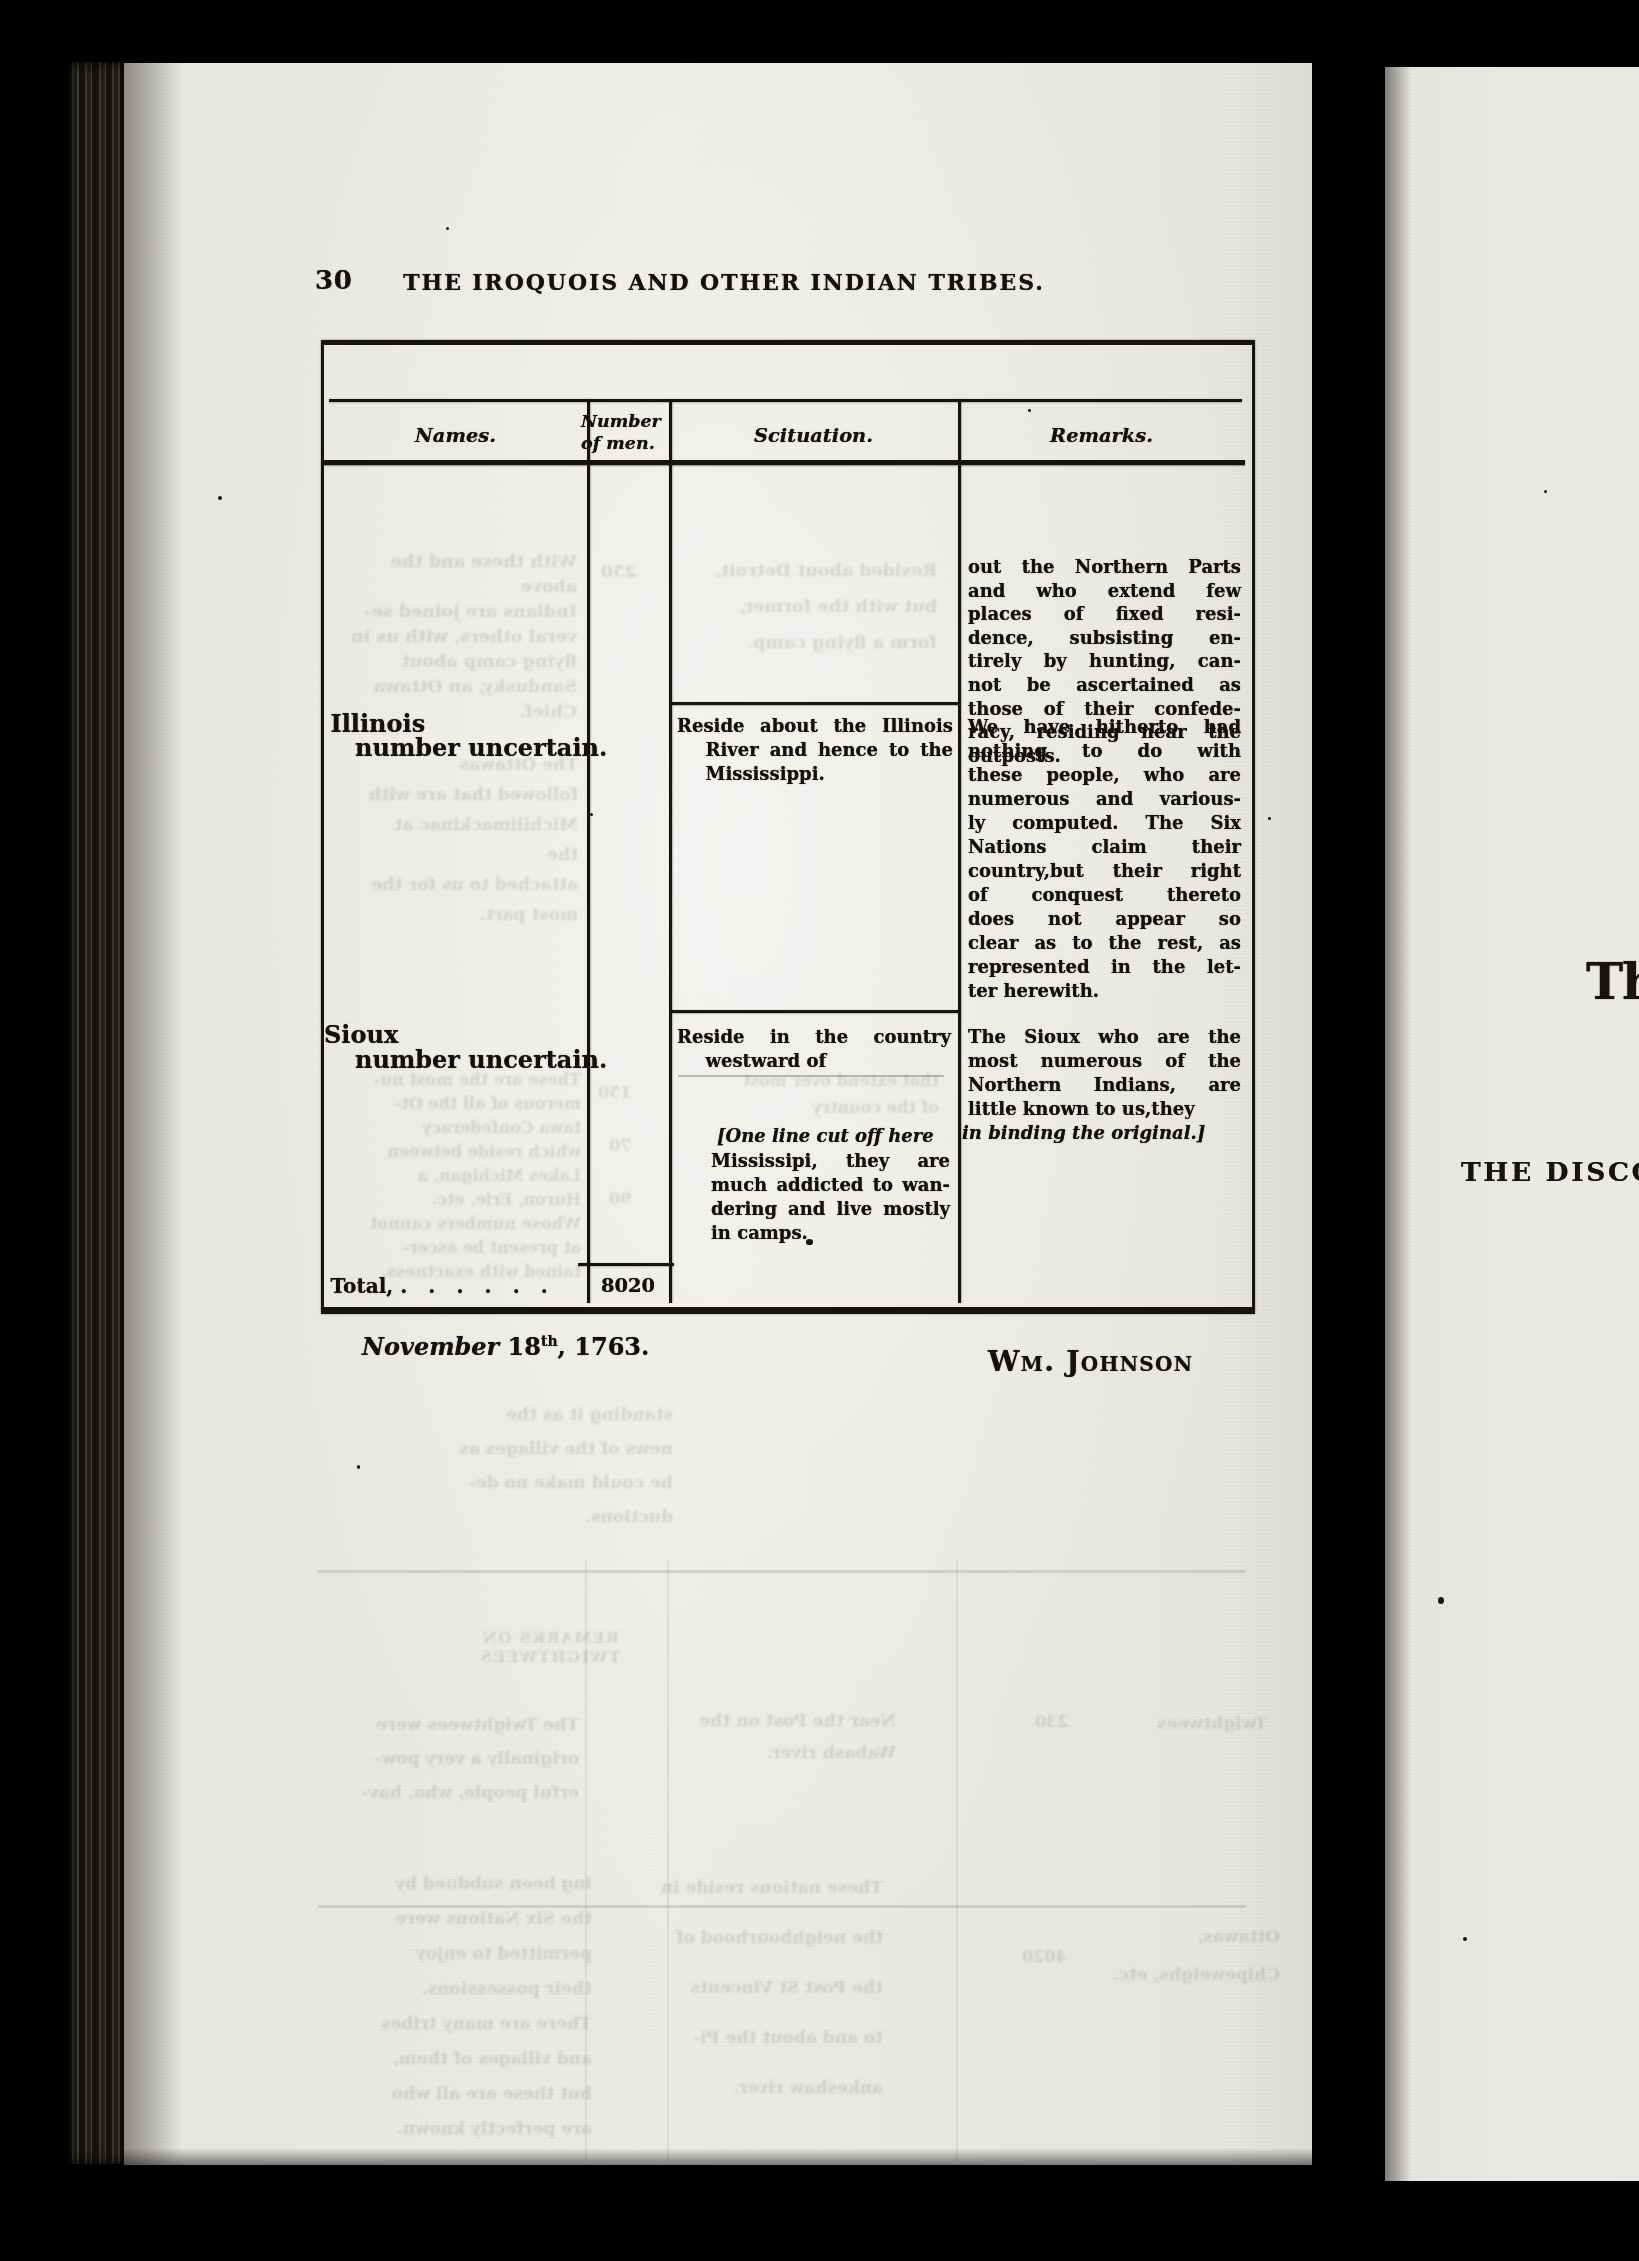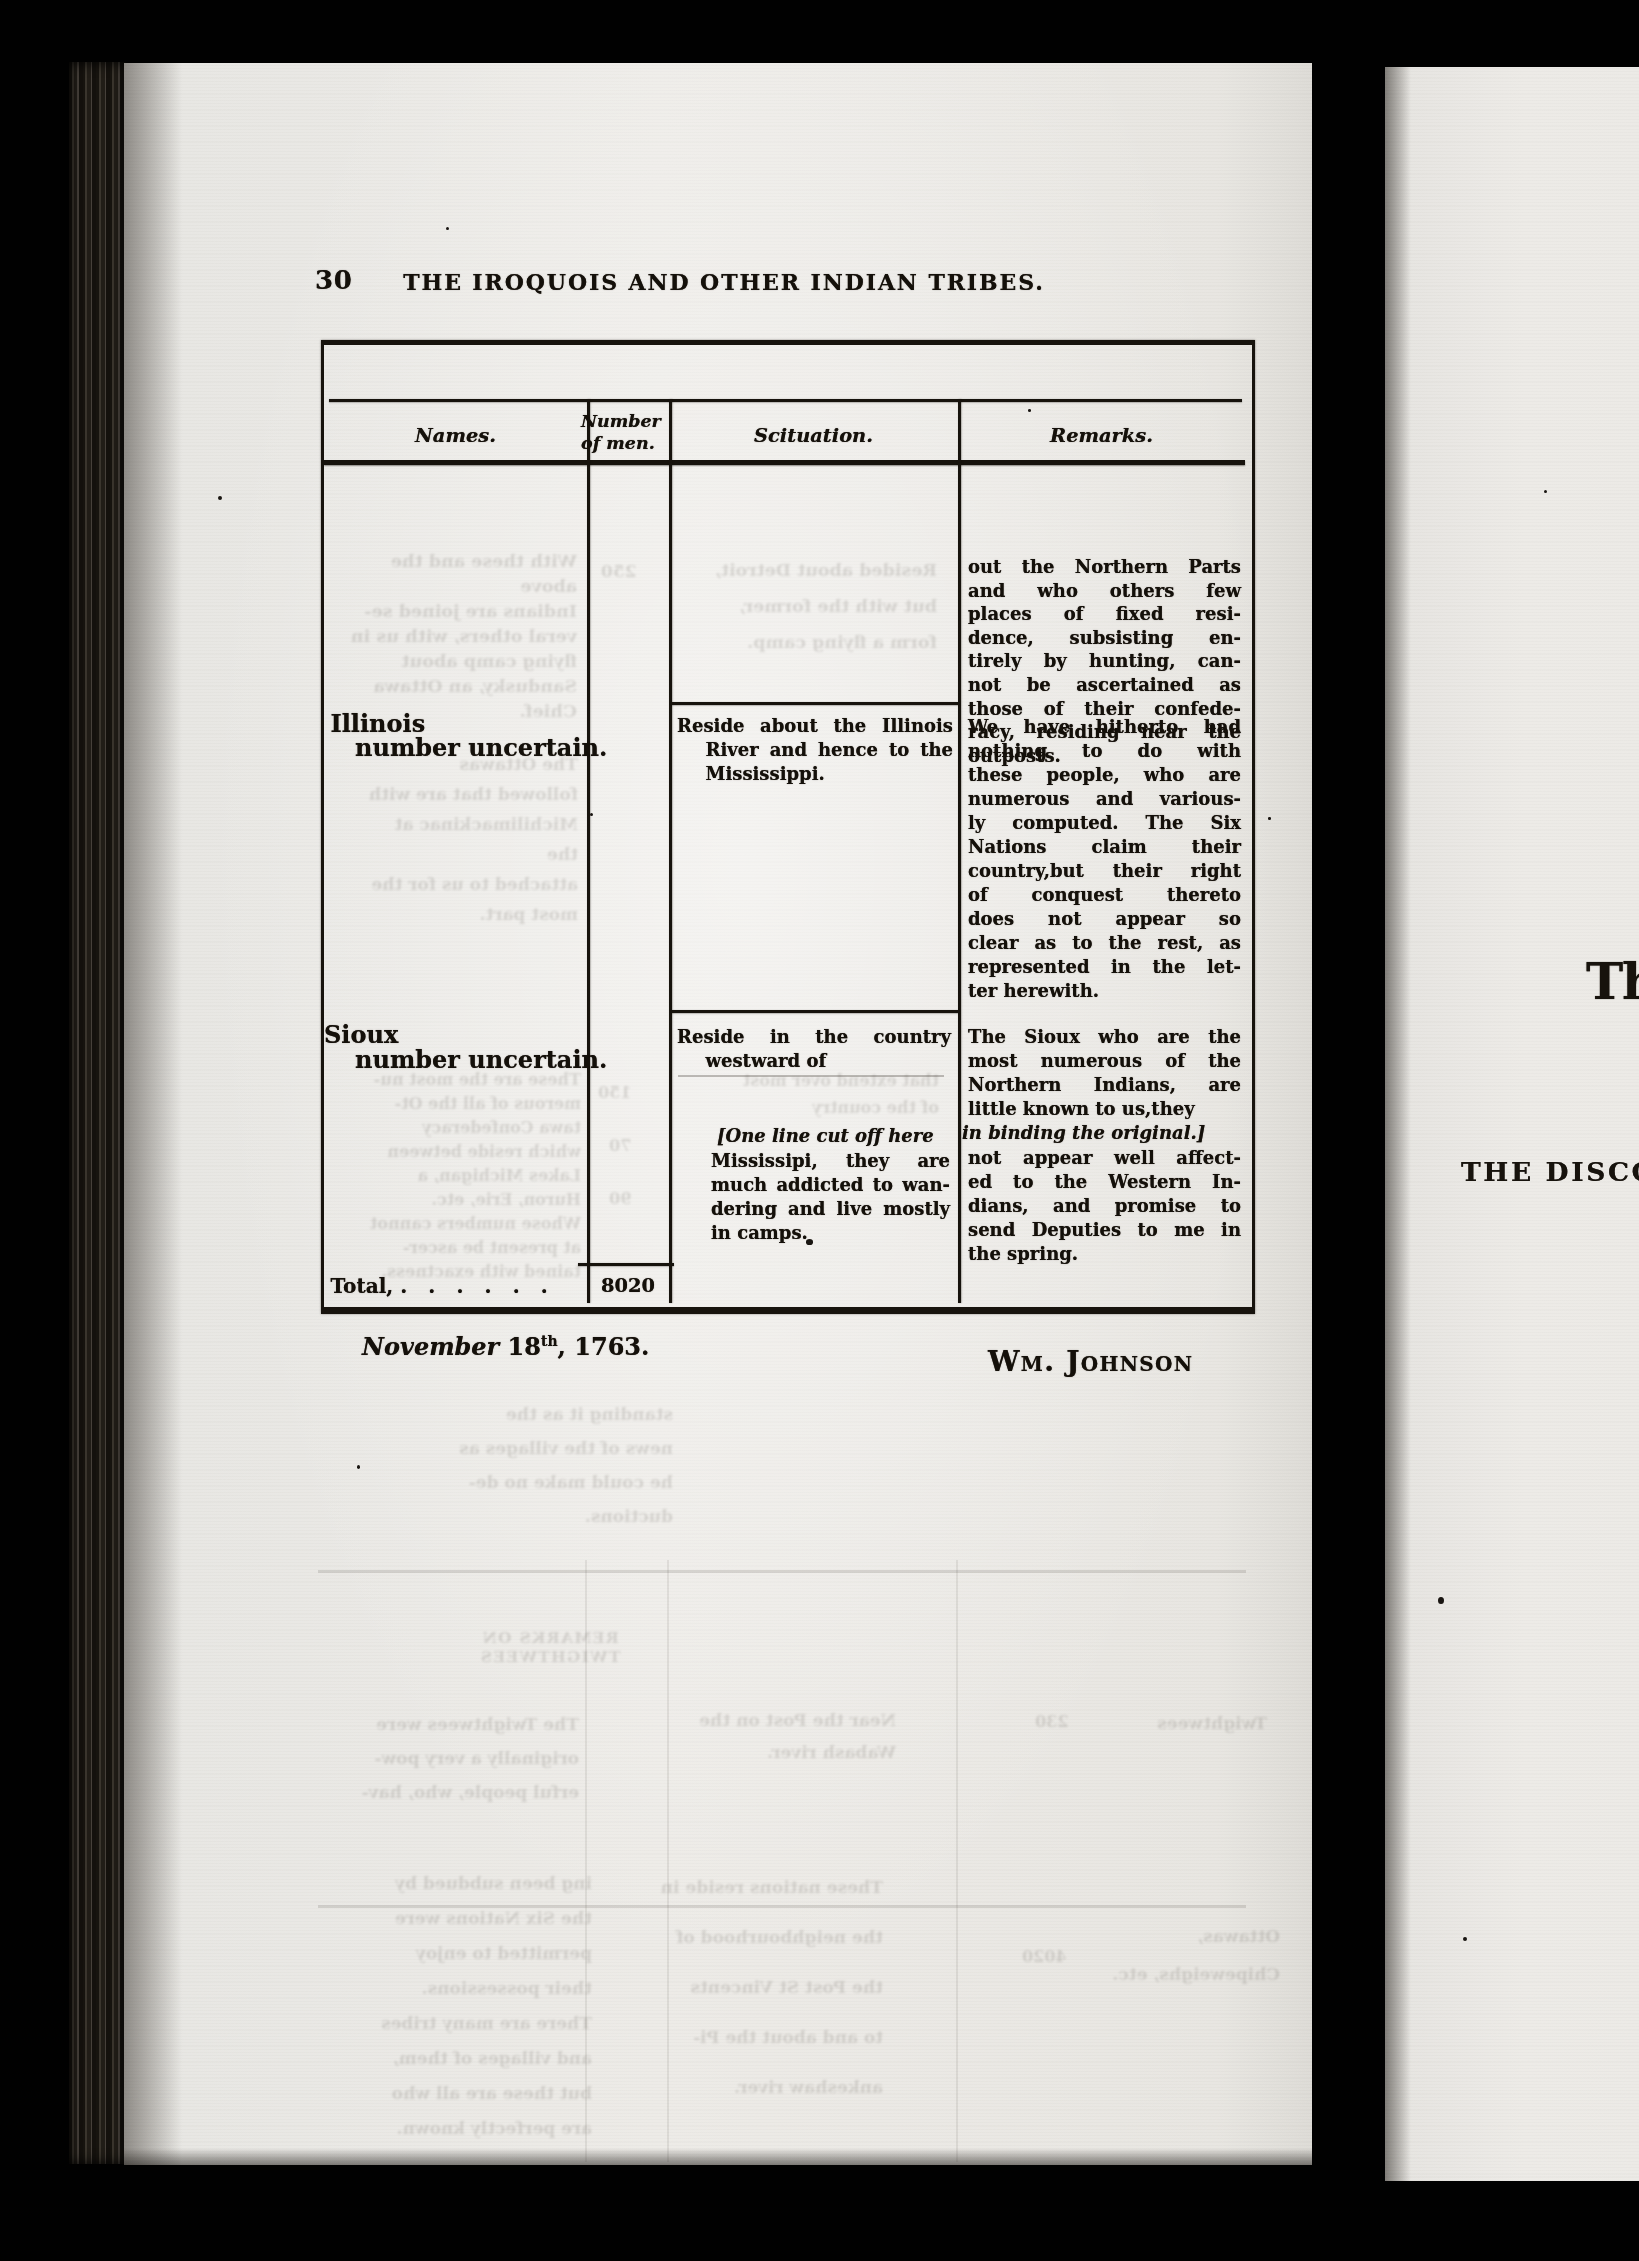--- a/index.html
+++ b/index.html
@@ -107,21 +107,21 @@
       <div class="colhead ink" style="left:0;top:79px;width:263px;">Names.</div>
       <div class="colhead small ink" style="left:257px;top:65px;width:97px;text-align:left;">
         <div>Number</div>
         <div>of men.</div>
       </div>
       <div class="colhead ink" style="left:345px;top:79px;width:289px;">Scituation.</div>
       <div class="colhead ink" style="left:634px;top:79px;width:287px;">Remarks.</div>
 
       <div class="cellblock ink just" style="left:644px;top:210px;width:273px;line-height:23.6px;">
           <div class="ln">out the Northern Parts</div>
-          <div class="ln">and who others few</div>
+          <div class="ln">and who extend few</div>
           <div class="ln">places of fixed resi-</div>
           <div class="ln">dence, subsisting en-</div>
           <div class="ln">tirely by hunting, can-</div>
           <div class="ln">not be ascertained as</div>
           <div class="ln">those of their confede-</div>
           <div class="ln">racy, residing near the</div>
           <div class="ln last">outposts.</div>
         </div>
 
       <div class="ghost" style="left:9px;top:204px;width:244px;font-size:17.5px;line-height:25px;">
@@ -186,27 +186,20 @@
           <div class="ln">Northern Indians, are</div>
           <div class="ln last">little known to us,they</div>
         </div>
       <div class="cellblock ink just" style="left:387px;top:804px;width:239px;">
           <div class="ln">Mississipi, they are</div>
           <div class="ln">much addicted to wan-</div>
           <div class="ln">dering and live mostly</div>
           <div class="ln last">in camps.</div>
         </div>
       <div class="cellblock ink ital" style="left:638px;top:776px;font-size:18px;">in binding the original.]</div>
-      <div class="cellblock ink just" style="left:644px;top:801px;width:273px;">
-          <div class="ln">not appear well affect-</div>
-          <div class="ln">ed to the Western In-</div>
-          <div class="ln">dians, and promise to</div>
-          <div class="ln">send Deputies to me in</div>
-          <div class="ln last">the spring.</div>
-        </div>
 
       <div class="ghost" style="left:5.2px;top:723px;width:252px;font-size:16px;line-height:24px;">
           <div class="ln">These are the most nu-</div>
           <div class="ln">merous of all the Ot-</div>
           <div class="ln">tawa Confederacy</div>
           <div class="ln">which reside between</div>
           <div class="ln">Lakes Michigan, a</div>
           <div class="ln">Huron, Erie, etc.</div>
           <div class="ln">Whose numbers cannot</div>
           <div class="ln">at present be ascer-</div>

